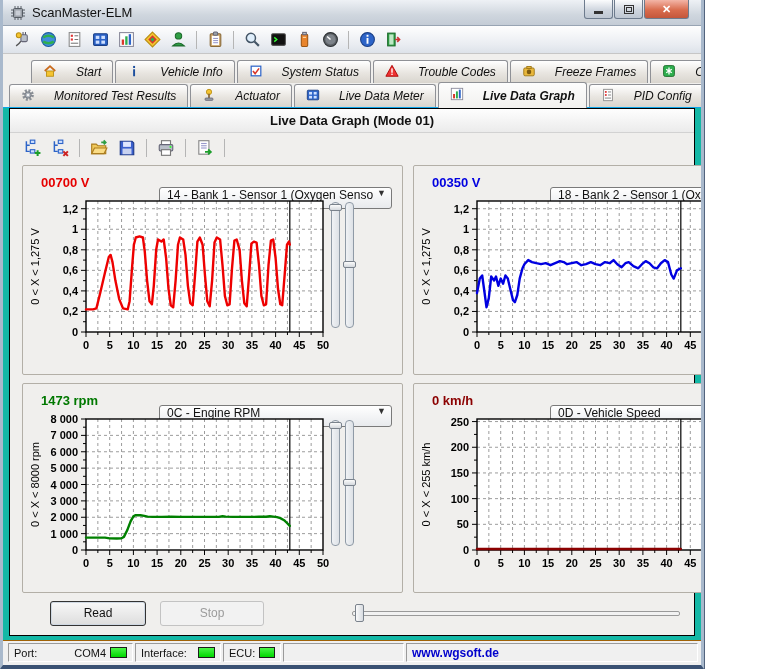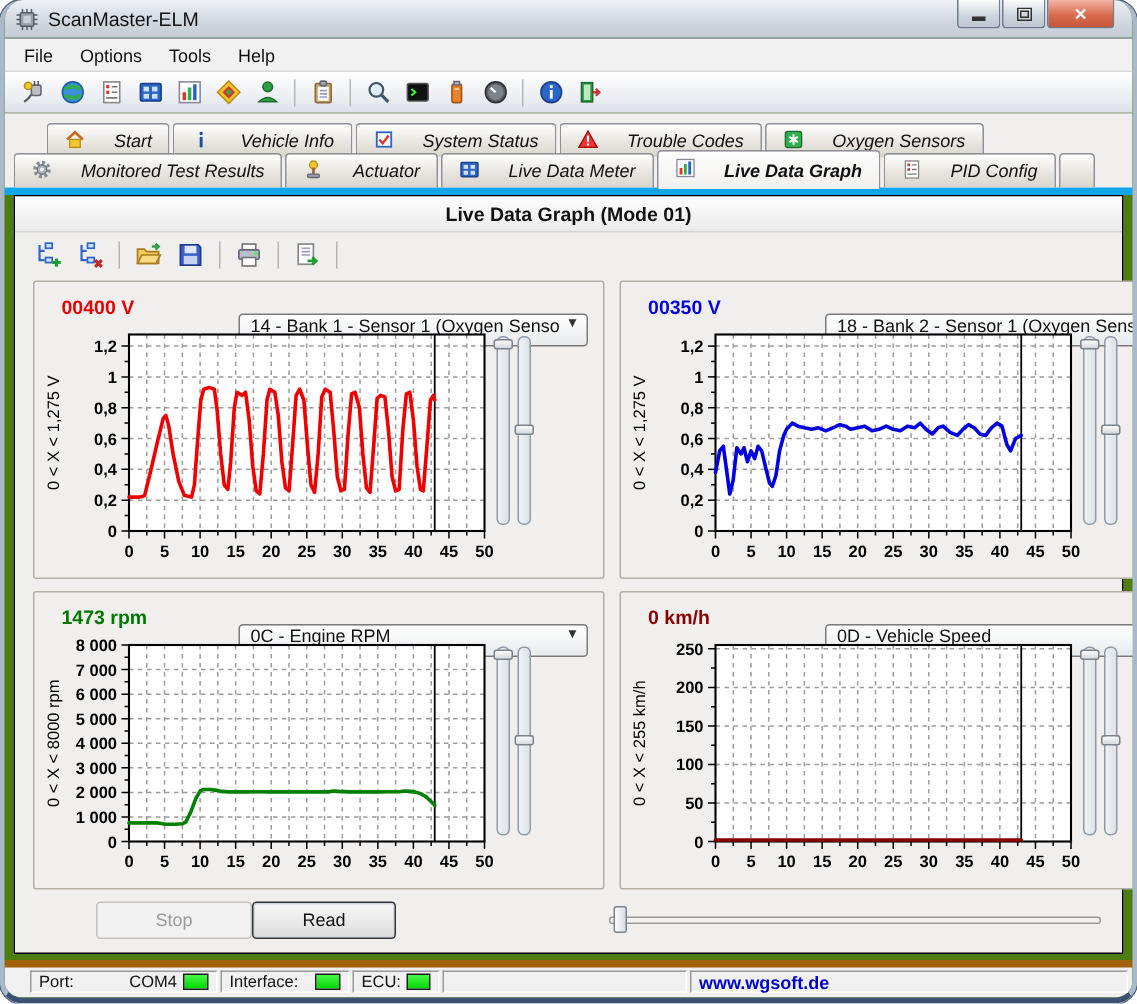--- a/index.html
+++ b/index.html
@@ -1,21 +1,21 @@
 <!DOCTYPE html>
 <html><head>
 <meta charset="utf-8">
 <style>
   * { margin:0; padding:0; box-sizing:border-box; }
   html,body { background:#fff; font-family:"Liberation Sans", sans-serif; }
   .window{
-    width:758px;height:669px;
+    width:704px;height:669px;
     border-left:3px solid #a9b9cc;border-right:3px solid #a9b9cc;border-bottom:4px solid #3b5274;
     outline:1px solid #53647e;
-    display:flex;flex-direction:column;background:#4d7c0f;position:relative;overflow:hidden;border-radius:15px;
+    display:flex;flex-direction:column;background:#14b8a6;position:relative;overflow:hidden;
   }
   
   .titlebar{height:26px;background:linear-gradient(#eef1f5,#cfd6de 60%,#c4ccd6);display:flex;align-items:center;padding-left:7px;border-bottom:1px solid #98a4b3;flex:0 0 auto;}
   .titlebar .app-ic{width:16px;height:16px;margin-right:6px;}
   .title-text{font-size:13px;color:#111;}
   .winbtns{margin-left:auto;display:flex;align-self:flex-start;margin-right:12px;}
   .wbtn{width:29px;height:19px;border:1px solid #6d7b8d;border-top:none;background:linear-gradient(#fbfcfd,#cfd6df 55%,#bec7d2);display:flex;align-items:center;justify-content:center;border-radius:0 0 3px 3px;margin-left:1px;font-size:11px;color:#333;cursor:default;}
   .wbtn.close{width:45px;background:linear-gradient(#f3b5a7,#d96c4e 55%,#c4573b);color:#fff;font-weight:bold;}
   .wbtn svg{display:block;}
   
@@ -23,21 +23,21 @@
   .menu-item{font-size:12px;padding:3px 9px;color:#111;cursor:default;}
   
   .toolbar{height:28px;background:linear-gradient(#fefefe,#e9ecf1 70%,#dde2e9);border-bottom:1px solid #c6c6c6;display:flex;align-items:center;padding-left:6px;flex:0 0 auto;}
   .tbtn{width:24px;height:24px;display:flex;align-items:center;justify-content:center;margin:0 1px;cursor:default;}
   .tbtn svg{width:17px;height:17px;}
   .tsep{width:1px;height:18px;background:#b5b5b5;margin:0 5px;}
   
   .tabstrip{padding-top:4px;background:#f0efed;flex:0 0 auto;}
   .tabrow{display:flex;align-items:flex-end;height:25px;}
   .tabrow.row1{padding-left:28px;}
-  .tabrow.row2{padding-left:6px;border-bottom:5px solid #0ea5e9;}
+  .tabrow.row2{padding-left:6px;border-bottom:1px solid #0ea5e9;}
   .tab{display:flex;align-items:center;gap:19px;height:23px;padding:0 11px;border:1px solid #8f9196;border-bottom:none;border-radius:3px 3px 0 0;background:linear-gradient(#ffffff,#e8e5e0 55%,#d9d5ce);margin-right:2px;font-size:12px;color:#111;white-space:nowrap;cursor:default;font-style:italic;}
   .tab svg{width:14px;height:14px;flex:0 0 auto;}
   .tab.active{height:26px;background:linear-gradient(#fdfdfd,#f1f0ee);position:relative;top:1px;z-index:3;font-weight:bold;}
   
   .panel{flex:1 1 auto;margin:0 6px 4px 6px;border:1px solid #000000;background:#f0efed;display:flex;flex-direction:column;min-height:0;}
   .panel-title{height:24px;background:linear-gradient(#fefefe,#ebebeb);border-bottom:1px solid #d2d2d2;display:flex;align-items:center;justify-content:center;font-size:13px;font-weight:bold;color:#111;flex:0 0 auto;}
   .gtoolbar{height:30px;display:flex;align-items:center;padding-left:8px;flex:0 0 auto;}
   .gbtn{width:24px;height:24px;display:flex;align-items:center;justify-content:center;margin:0 2px;cursor:default;}
   .gbtn svg{width:18px;height:18px;}
   
@@ -57,21 +57,21 @@
   .vthumb.t-mid{top:58px;}
   
   .actions{height:38px;display:flex;align-items:center;padding:0 14px 6px 40px;flex:0 0 auto;}
   .btn{height:25px;border-radius:3px;font-size:12px;display:flex;align-items:center;justify-content:center;cursor:default;}
   .btn-read{width:96px;background:linear-gradient(#f8f8f8,#dddddd);border:1px solid #333;box-shadow:inset 0 0 0 1px #cfd8e2;color:#111;}
   .btn-stop{width:104px;margin-left:14px;background:#f2f2f2;border:1px solid #c3c3c3;color:#9b9b9b;}
   .trackbar{margin-left:auto;width:328px;height:18px;position:relative;}
   .track{position:absolute;top:7px;left:0;right:0;height:5px;background:#f2f2f2;border:1px solid #9a9a9a;border-radius:2px;}
   .hthumb{position:absolute;top:0;left:3px;width:9px;height:18px;background:linear-gradient(90deg,#fafafa,#d8dce1);border:1px solid #7a828c;border-radius:2px;}
   
-  .statusbar{height:25px;background:#f0f0f0;border-top:5px solid #a16207;display:flex;align-items:stretch;padding:2px 3px 3px 17px;flex:0 0 auto;}
+  .statusbar{height:25px;background:#f0f0f0;border-top:1px solid #a16207;display:flex;align-items:stretch;padding:2px 3px 3px 5px;flex:0 0 auto;}
   .seg{border:1px solid;border-color:#9a9a9a #ffffff #ffffff #9a9a9a;display:flex;align-items:center;font-size:11px;color:#111;padding:0 5px;margin-right:2px;}
   .seg-port{width:125px;justify-content:space-between;}
   .seg-if{width:86px;justify-content:space-between;}
   .seg-ecu{width:58px;justify-content:space-between;}
   .seg-fill{flex:1 1 auto;}
   .seg-web{width:292px;margin-right:0;}
   .led{width:17px;height:11px;background:linear-gradient(#49f549,#00d800);border:1px solid #1c1c1c;margin-left:4px;}
   .weblink{color:#0000cc;font-weight:bold;font-size:12px;cursor:default;}
   .pv{display:flex;align-items:center;}
 </style>
@@ -96,26 +96,20 @@
       <div class="wbtn">
           <svg width="10" height="9">
             <rect x="0.5" y="0.5" width="9" height="8" fill="none" stroke="#333"></rect>
             <rect x="2.5" y="2.5" width="5" height="4" fill="none" stroke="#333"></rect>
           </svg>
         </div>
       <div class="wbtn close">✕</div>
     </div>
   </div>
 
-  <div class="menubar">
-      <span class="menu-item">File</span>
-      <span class="menu-item">Options</span>
-      <span class="menu-item">Tools</span>
-      <span class="menu-item">Help</span>
-    </div>
 
   <div class="toolbar">
       <div class="tbtn">
         <svg viewBox="0 0 16 16">
           <path d="M2 14 Q5 12 6.5 9.5" stroke="#555" fill="none" stroke-width="1.3"></path>
           <rect x="6.5" y="3.5" width="6" height="6.5" rx="1.2" fill="#b9bfc9" stroke="#667"></rect>
           <line x1="8.5" y1="1" x2="8.5" y2="3.5" stroke="#556"></line>
           <line x1="10.8" y1="1" x2="10.8" y2="3.5" stroke="#556"></line>
           <circle cx="4.5" cy="4" r="2.3" fill="#f5c431" stroke="#b98e12"></circle>
         </svg>
@@ -244,20 +238,28 @@
             </svg></span>
           <span>System Status</span>
         </div>
         <div class="tab">
           <span><svg viewBox="0 0 16 16">
               <path d="M8 1.5 L15 14 H1 Z" fill="#e33" stroke="#a00"></path>
               <rect x="7.2" y="5" width="1.6" height="5" fill="#fff"></rect>
               <rect x="7.2" y="11" width="1.6" height="1.6" fill="#fff"></rect>
             </svg></span>
           <span>Trouble Codes</span>
+        </div>
+        <div class="tab">
+          <span><svg viewBox="0 0 16 16">
+              <rect x="2" y="4.5" width="12" height="9" rx="1.5" fill="#e8b73c" stroke="#9c7512"></rect>
+              <circle cx="8" cy="9" r="2.6" fill="#7d5a10"></circle>
+              <rect x="5.5" y="2.8" width="5" height="2.4" fill="#e8b73c" stroke="#9c7512"></rect>
+            </svg></span>
+          <span>Freeze Frames</span>
         </div>
         <div class="tab">
           <span><svg viewBox="0 0 16 16">
               <rect x="1.8" y="1.8" width="12.4" height="12.4" rx="2" fill="#2fae4f" stroke="#1d6b2c"></rect>
               <path d="M8 4 v8 M4.8 6 l6.4 4 M11.2 6 l-6.4 4" stroke="#fff" stroke-width="1.5"></path>
             </svg></span>
           <span>Oxygen Sensors</span>
         </div>
       </div>
     <div class="tabrow row2">
@@ -362,21 +364,21 @@
             <line x1="4.5" y1="6" x2="9.5" y2="6" stroke="#99c"></line>
             <line x1="4.5" y1="8" x2="9.5" y2="8" stroke="#99c"></line>
             <path d="M8 11.5 h5 m-2.2 -2.2 l2.4 2.2 -2.4 2.2" stroke="#1d9e2c" stroke-width="1.6" fill="none"></path>
           </svg>
         </div>
         <div class="tsep"></div>
       </div>
     <div class="charts">
         <div class="chart-group">
           <div class="chart-head">
-            <div class="chart-value" style="color: rgb(230, 0, 0);">00400 V</div>
+            <div class="chart-value" style="color: rgb(230, 0, 0);">00700 V</div>
             <div class="chart-select">
               <span class="sel-text">14 - Bank 1 - Sensor 1 (Oxygen Senso</span>
               <span class="arrow">▼</span>
             </div>
           </div>
           <div class="chart-body">
             <div>
               <svg width="300" height="162" viewBox="0 0 300 162" font-family="Liberation Sans, sans-serif">
                 <rect x="57" y="7" width="237" height="131" fill="#ffffff"></rect>
                 <line x1="68.85" y1="7" x2="68.85" y2="138" stroke="#9c9c9c" stroke-width="1" stroke-dasharray="3 3"></line>
@@ -783,22 +785,22 @@
                 <div class="vthumb t-top"></div>
               </div>
               <div class="vslider">
                 <div class="vthumb t-mid"></div>
               </div>
             </div>
           </div>
         </div>
       </div>
     <div class="actions">
+      <div class="btn btn-read">Read</div>
       <div class="btn btn-stop">Stop</div>
-      <div class="btn btn-read">Read</div>
       <div class="trackbar">
         <div class="track"></div>
         <div class="hthumb"></div>
       </div>
     </div>
   </div>
 
   <div class="statusbar">
     <div class="seg seg-port">
       <span>Port:</span>

